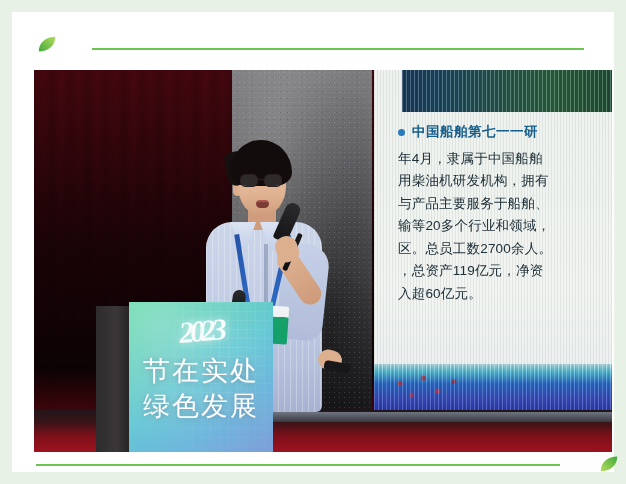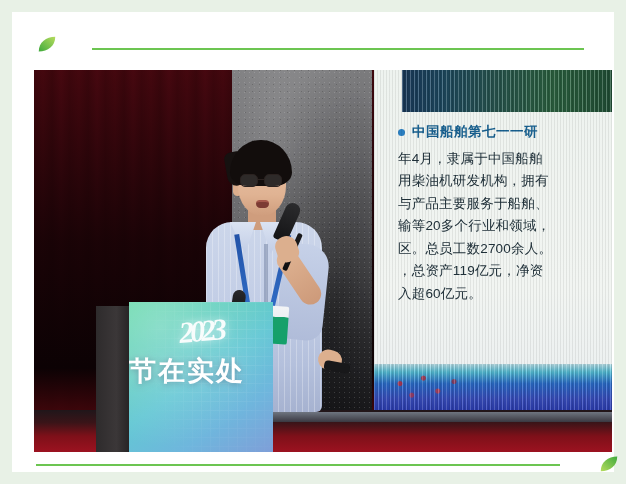--- a/index.html
+++ b/index.html
@@ -212,24 +212,24 @@
     color:#ffffff;
     font-family:"Liberation Serif", serif;
     font-style: italic; font-weight: bold;
     font-size: 30px; letter-spacing: -4px;
     opacity:.95;
     text-shadow: 0 0 10px rgba(255,255,255,.75);
     transform: rotate(-5deg);
   }
   .podium-title {
     position:absolute; left:0; right:0; top: 52px;
-    text-align:left;
+    text-align:center;
     color:#ffffff;
     font-family:"Liberation Serif", serif;
-    font-weight:bold;
+    font-weight:normal;
     font-size: 27px;
     line-height: 1.28;
     letter-spacing: 2px;
     text-shadow: 0 1px 6px rgba(60,90,120,.55), 0 0 14px rgba(255,255,255,.35);
   }
 
   
   .speaker { position:absolute; left: 150px; top: 70px; width: 170px; height: 300px; }
   .sp-hair {
     position:absolute; left: 46px; top: 0; width: 62px; height: 46px;
@@ -440,20 +440,21 @@
         <div class="gmic-arm"></div>
         <div class="gmic-head"></div>
       </div>
 
       <div class="podium-side"></div>
       <div class="podium">
         <div class="podium-grid"></div>
         <div class="podium-logo">2023</div>
         <div class="podium-title">
           <div>节在实处</div>
+          <div>绿色发展</div>
         </div>
 
       </div>
 
     </div>
 
     <div class="rule rule-bottom"></div>
 
     <span class="leaf leaf-br">
       <svg viewBox="0 0 24 24" width="22" height="22" aria-hidden="true">

